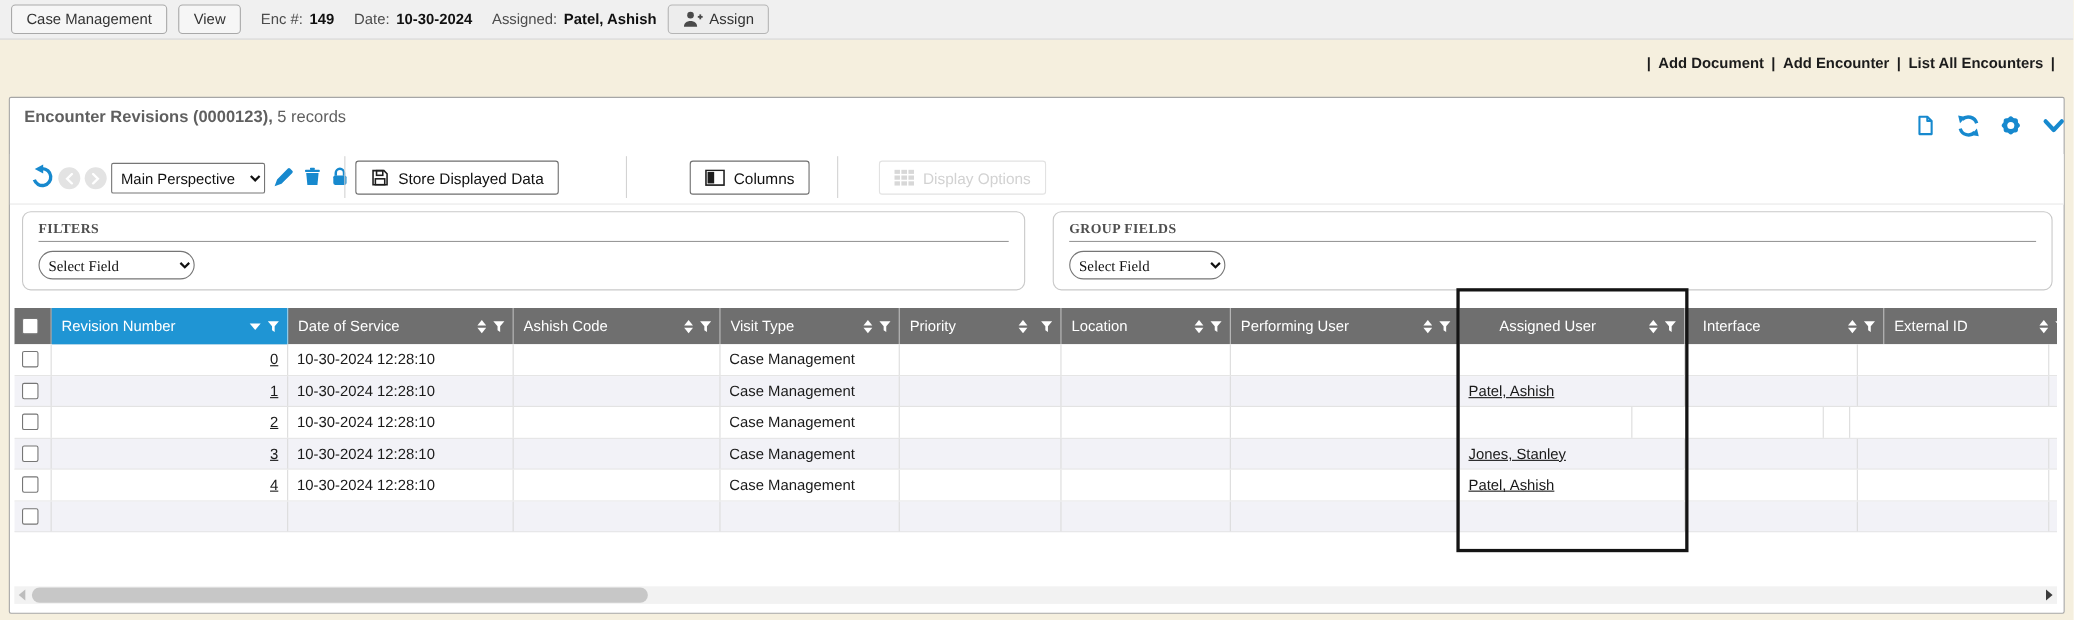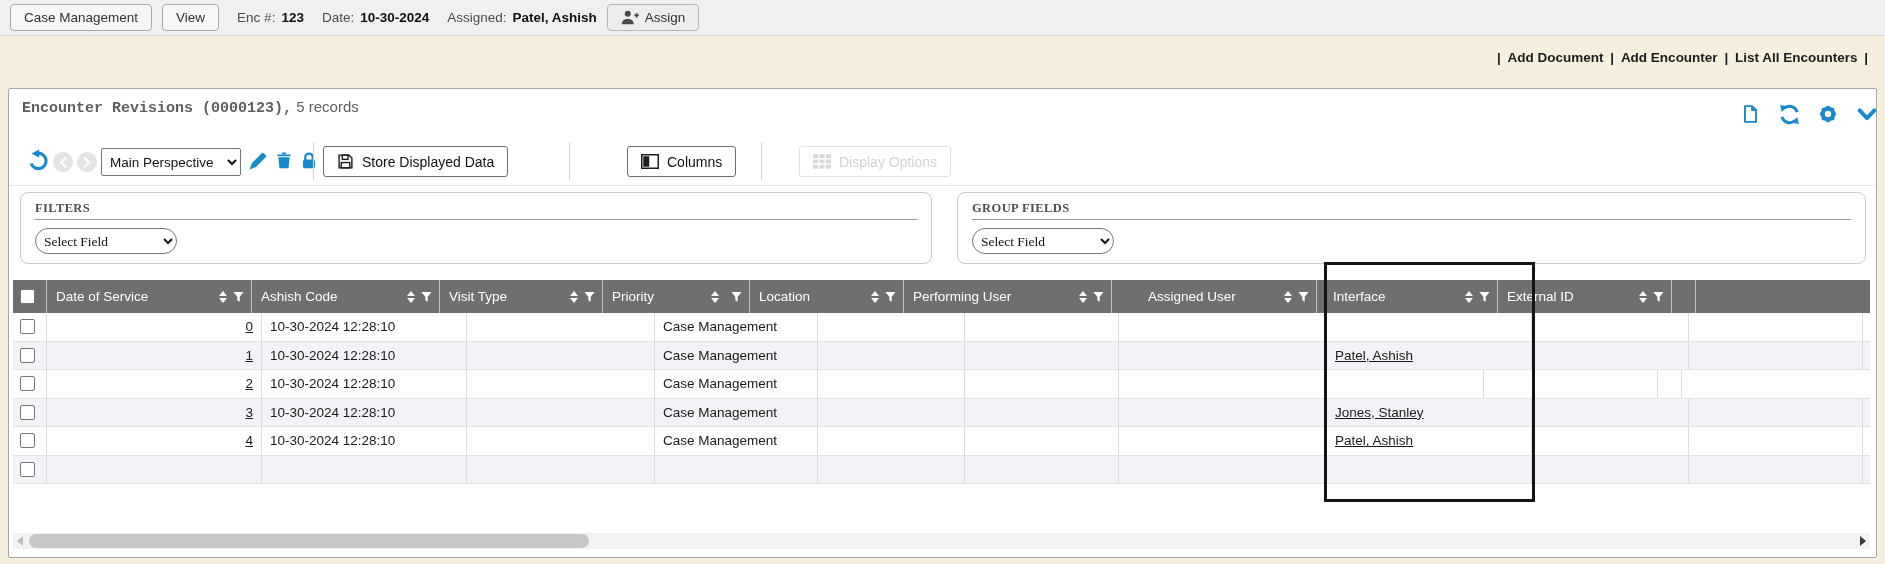--- a/index.html
+++ b/index.html
@@ -14,21 +14,21 @@
   .assign-btn { background: #ededed; border-color: #b5b5b5; }
 
   
   .quick-links { position: absolute; top: 50px; right: 17px; font-size: 13.5px; font-weight: 700; color: #1c1c1c; white-space: nowrap; }
   .quick-links a { color: #1c1c1c; text-decoration: none; cursor: pointer; margin: 0 3px; }
   .quick-links .pipe { color: #1c1c1c; }
 
   
   .panel-box { position: absolute; left: 8px; top: 88px; width: 1869px; height: 470px; background: #fff; border: 1px solid #a6a6a6; border-radius: 2px; }
   .panel-title { position: absolute; left: 22px; top: 98px; font-size: 15px; color: #5f5f5f; }
-  .panel-title b { font-weight: 700; font-family: Liberation Mono, monospace; }
+  .panel-title b { font-weight: 700; }
   .panel-icons { position: absolute; left: 1738px; top: 102px; display: flex; gap: 15px; align-items: center; }
   .panel-icons .picon { width: 24px; height: 24px; display: inline-flex; align-items: center; justify-content: center; cursor: pointer; }
 
   
   .ptoolbar { position: absolute; left: 9px; top: 140px; width: 1867px; height: 46px; border-bottom: 1px solid #e8e8e8; background: #fff; }
   .undo-icon { position: absolute; left: 18px; top: 9px; cursor: pointer; }
   .nav-circle { position: absolute; top: 12px; width: 20px; height: 20px; border-radius: 50%; background: #e3e3e3; display: inline-flex; align-items: center; justify-content: center; cursor: default; }
   .nav-prev { left: 44px; } .nav-next { left: 68px; }
   .persp-select { position: absolute; left: 92px; top: 8px; width: 140px; height: 28px; font-size: 13.5px; font-family: inherit; border: 1px solid #767676; border-radius: 2px; background: #fff; color: #111; padding: 0 4px; }
   .tbl-icon { position: absolute; top: 11px; cursor: pointer; }
@@ -79,21 +79,21 @@
 </style>
 </head>
 <body>
 
 <div class="screen">
 
   <div class="topbar">
     <button class="btn-light">Case Management</button>
     <button class="btn-light">View</button>
     <span class="kv-label">Enc #:</span>
-    <span class="kv-value">123</span>
+    <span class="kv-value">149</span>
     <span class="kv-label">Date:</span>
     <span class="kv-value">10-30-2024</span>
     <span class="kv-label">Assigned:</span>
     <span class="kv-value">Patel, Ashish</span>
     <button class="btn-light assign-btn">
       <span style="display:inline-flex">
         <svg viewBox="0 0 24 20" width="18" height="15" fill="#4a4a4a">
             <circle cx="9" cy="5" r="4"></circle>
             <path d="M1 19c0-4.5 3.6-7 8-7s8 2.5 8 7z"></path>
             <rect x="17.8" y="6" width="6" height="2.2"></rect>
@@ -244,20 +244,31 @@
     <select class="field-select">
       <option>Select Field</option>
     </select>
   </div>
 
   <div class="grid">
     <div class="grid-header" id="grid-header">
         <div class="th th-check" style="width: 34px;">
           <span class="cb"></span>
         </div>
+        <div class="th th-blue" style="width: 215px;">
+          <span class="th-label">Revision Number</span>
+          <span class="sort-both">
+            <i class="tri big"></i>
+          </span>
+          <span class="funnel">
+            <svg viewBox="0 0 12 12" width="11" height="12">
+              <path d="M0.5 0.5h11L7.3 5.6v5.6L4.7 9.6V5.6z" fill="#fff"></path>
+            </svg>
+          </span>
+        </div>
         <div class="th" style="width: 205px;">
           <span class="th-label">Date of Service</span>
           <span class="sort-both">
             <i class="tri up"></i>
             <i class="tri down"></i>
           </span>
           <span class="funnel">
             <svg viewBox="0 0 12 12" width="11" height="12">
               <path d="M0.5 0.5h11L7.3 5.6v5.6L4.7 9.6V5.6z" fill="#fff"></path>
             </svg>

